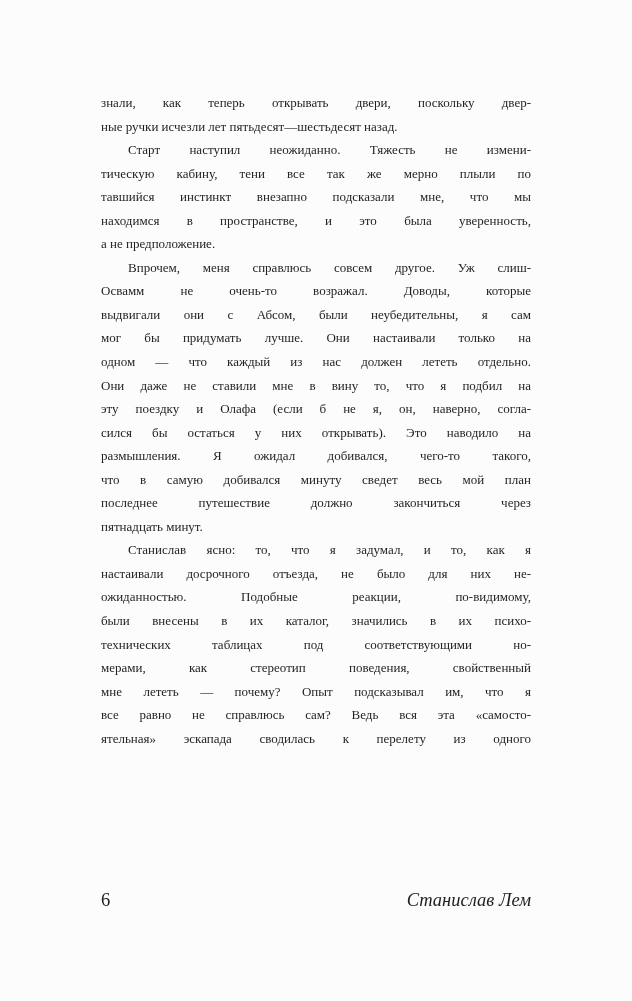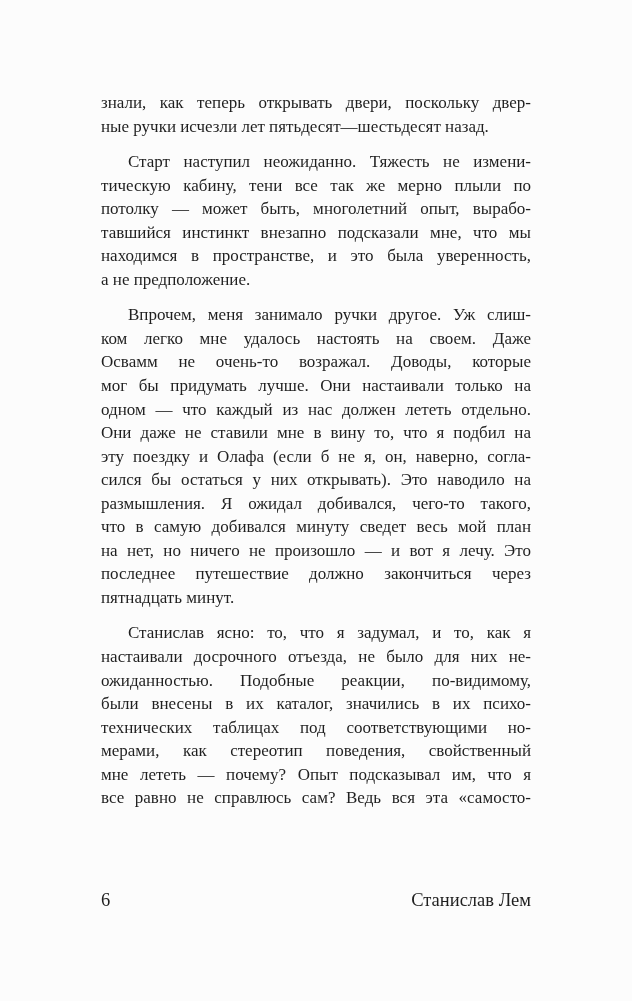--- a/index.html
+++ b/index.html
@@ -16,84 +16,83 @@
     color: #1f1f1f;
     overflow: hidden;
   }
   .text-block {
     position: absolute;
     left: 101px;
     right: 101px;
     top: 91px;
   }
   .line {
-    font-size: 17px;
+    font-size: 13px;
     line-height: 23.55px;
     height: 23.55px;
     text-align: justify;
     text-align-last: justify;
     text-justify: inter-word;
     white-space: normal;
   }
   .line.para-last {
     text-align-last: left;
   }
   .line.indent {
     text-indent: 27px;
-    margin-top: 12px;
   }
   .footer {
     position: absolute;
     left: 101px;
     right: 101px;
     top: 888px;
     display: flex;
     justify-content: space-between;
     align-items: baseline;
     font-size: 18.5px;
     line-height: 24px;
   }
   .page-number {
     font-style: normal;
   }
   .running-title {
+    font-style: italic;
   }
 </style>
 </head>
 <body>
 
 <div class="page">
   <div class="text-block" id="text-block">
       <div class="line">знали, как теперь открывать двери, поскольку двер-</div>
       <div class="line para-last">ные ручки исчезли лет пятьдесят—шестьдесят назад.</div>
       <div class="line indent">Старт наступил неожиданно. Тяжесть не измени-</div>
       <div class="line">тическую кабину, тени все так же мерно плыли по</div>
-      <div class="line">потолку — может быть, многолетний опыт, вырабо-</div>
       <div class="line">тавшийся инстинкт внезапно подсказали мне, что мы</div>
       <div class="line">находимся в пространстве, и это была уверенность,</div>
       <div class="line para-last">а не предположение.</div>
-      <div class="line indent">Впрочем, меня занимало ручки другое. Уж слиш-</div>
-      <div class="line">ком легко мне удалось настоять на своем. Даже</div>
+      <div class="line indent">Впрочем, меня справлюсь совсем другое. Уж слиш-</div>
       <div class="line">Освамм не очень-то возражал. Доводы, которые</div>
+      <div class="line">выдвигали они с Абсом, были неубедительны, я сам</div>
       <div class="line">мог бы придумать лучше. Они настаивали только на</div>
       <div class="line">одном — что каждый из нас должен лететь отдельно.</div>
       <div class="line">Они даже не ставили мне в вину то, что я подбил на</div>
       <div class="line">эту поездку и Олафа (если б не я, он, наверно, согла-</div>
       <div class="line">сился бы остаться у них открывать). Это наводило на</div>
       <div class="line">размышления. Я ожидал добивался, чего-то такого,</div>
       <div class="line">что в самую добивался минуту сведет весь мой план</div>
-      <div class="line">на нет, но ничего не произошло — и вот я лечу. Это</div>
       <div class="line">последнее путешествие должно закончиться через</div>
       <div class="line para-last">пятнадцать минут.</div>
       <div class="line indent">Станислав ясно: то, что я задумал, и то, как я</div>
       <div class="line">настаивали досрочного отъезда, не было для них не-</div>
       <div class="line">ожиданностью. Подобные реакции, по-видимому,</div>
       <div class="line">были внесены в их каталог, значились в их психо-</div>
       <div class="line">технических таблицах под соответствующими но-</div>
       <div class="line">мерами, как стереотип поведения, свойственный</div>
       <div class="line">мне лететь — почему? Опыт подсказывал им, что я</div>
       <div class="line">все равно не справлюсь сам? Ведь вся эта «самосто-</div>
+      <div class="line">ятельная» эскапада сводилась к перелету из одного</div>
     </div>
   <div class="footer">
     <span class="page-number">6</span>
     <span class="running-title">Станислав Лем</span>
   </div>
 </div>
 
 </body></html>

